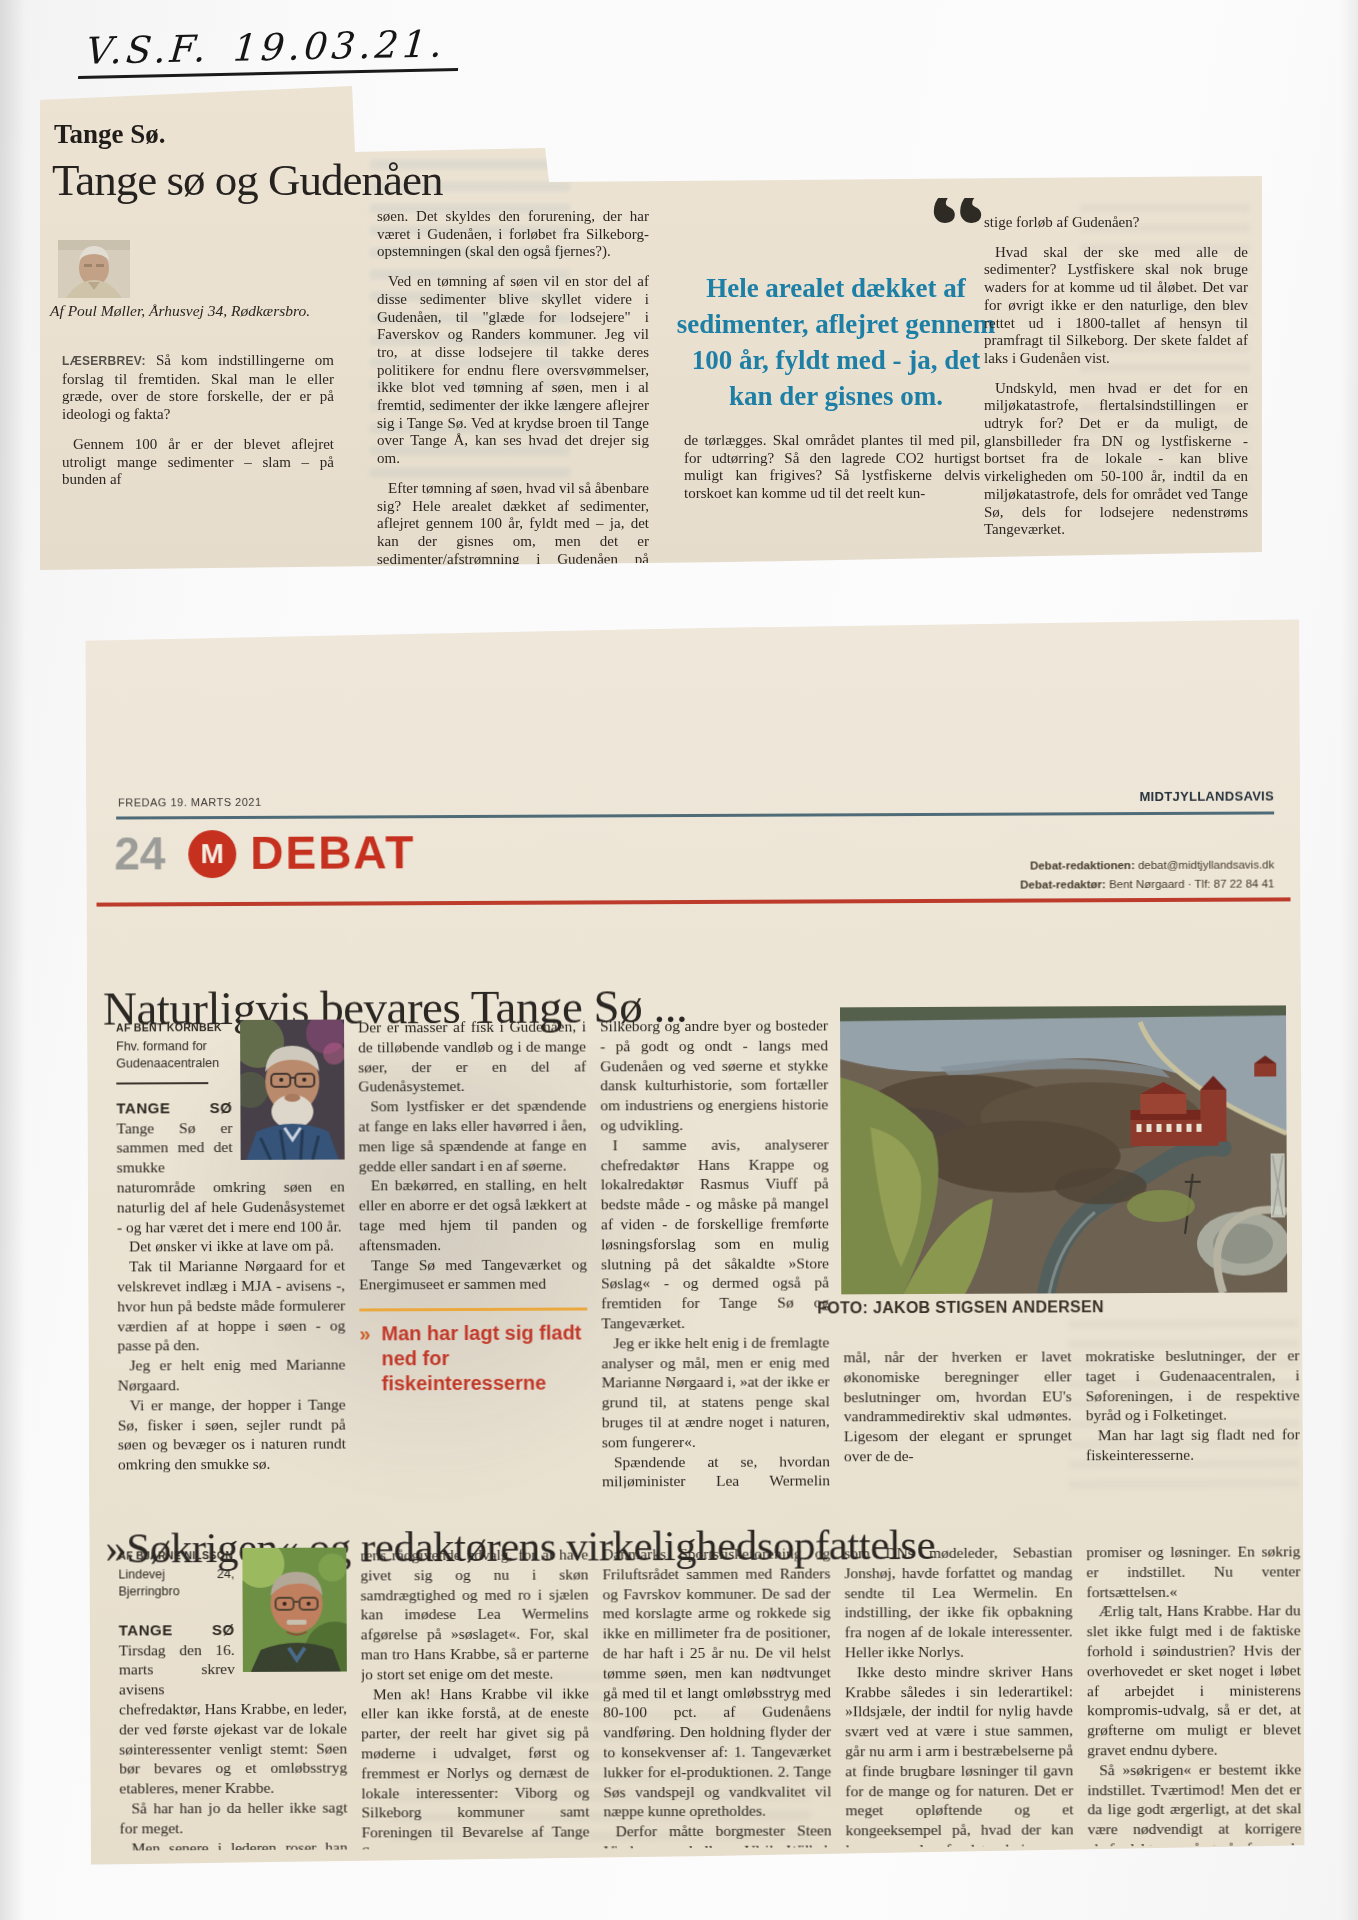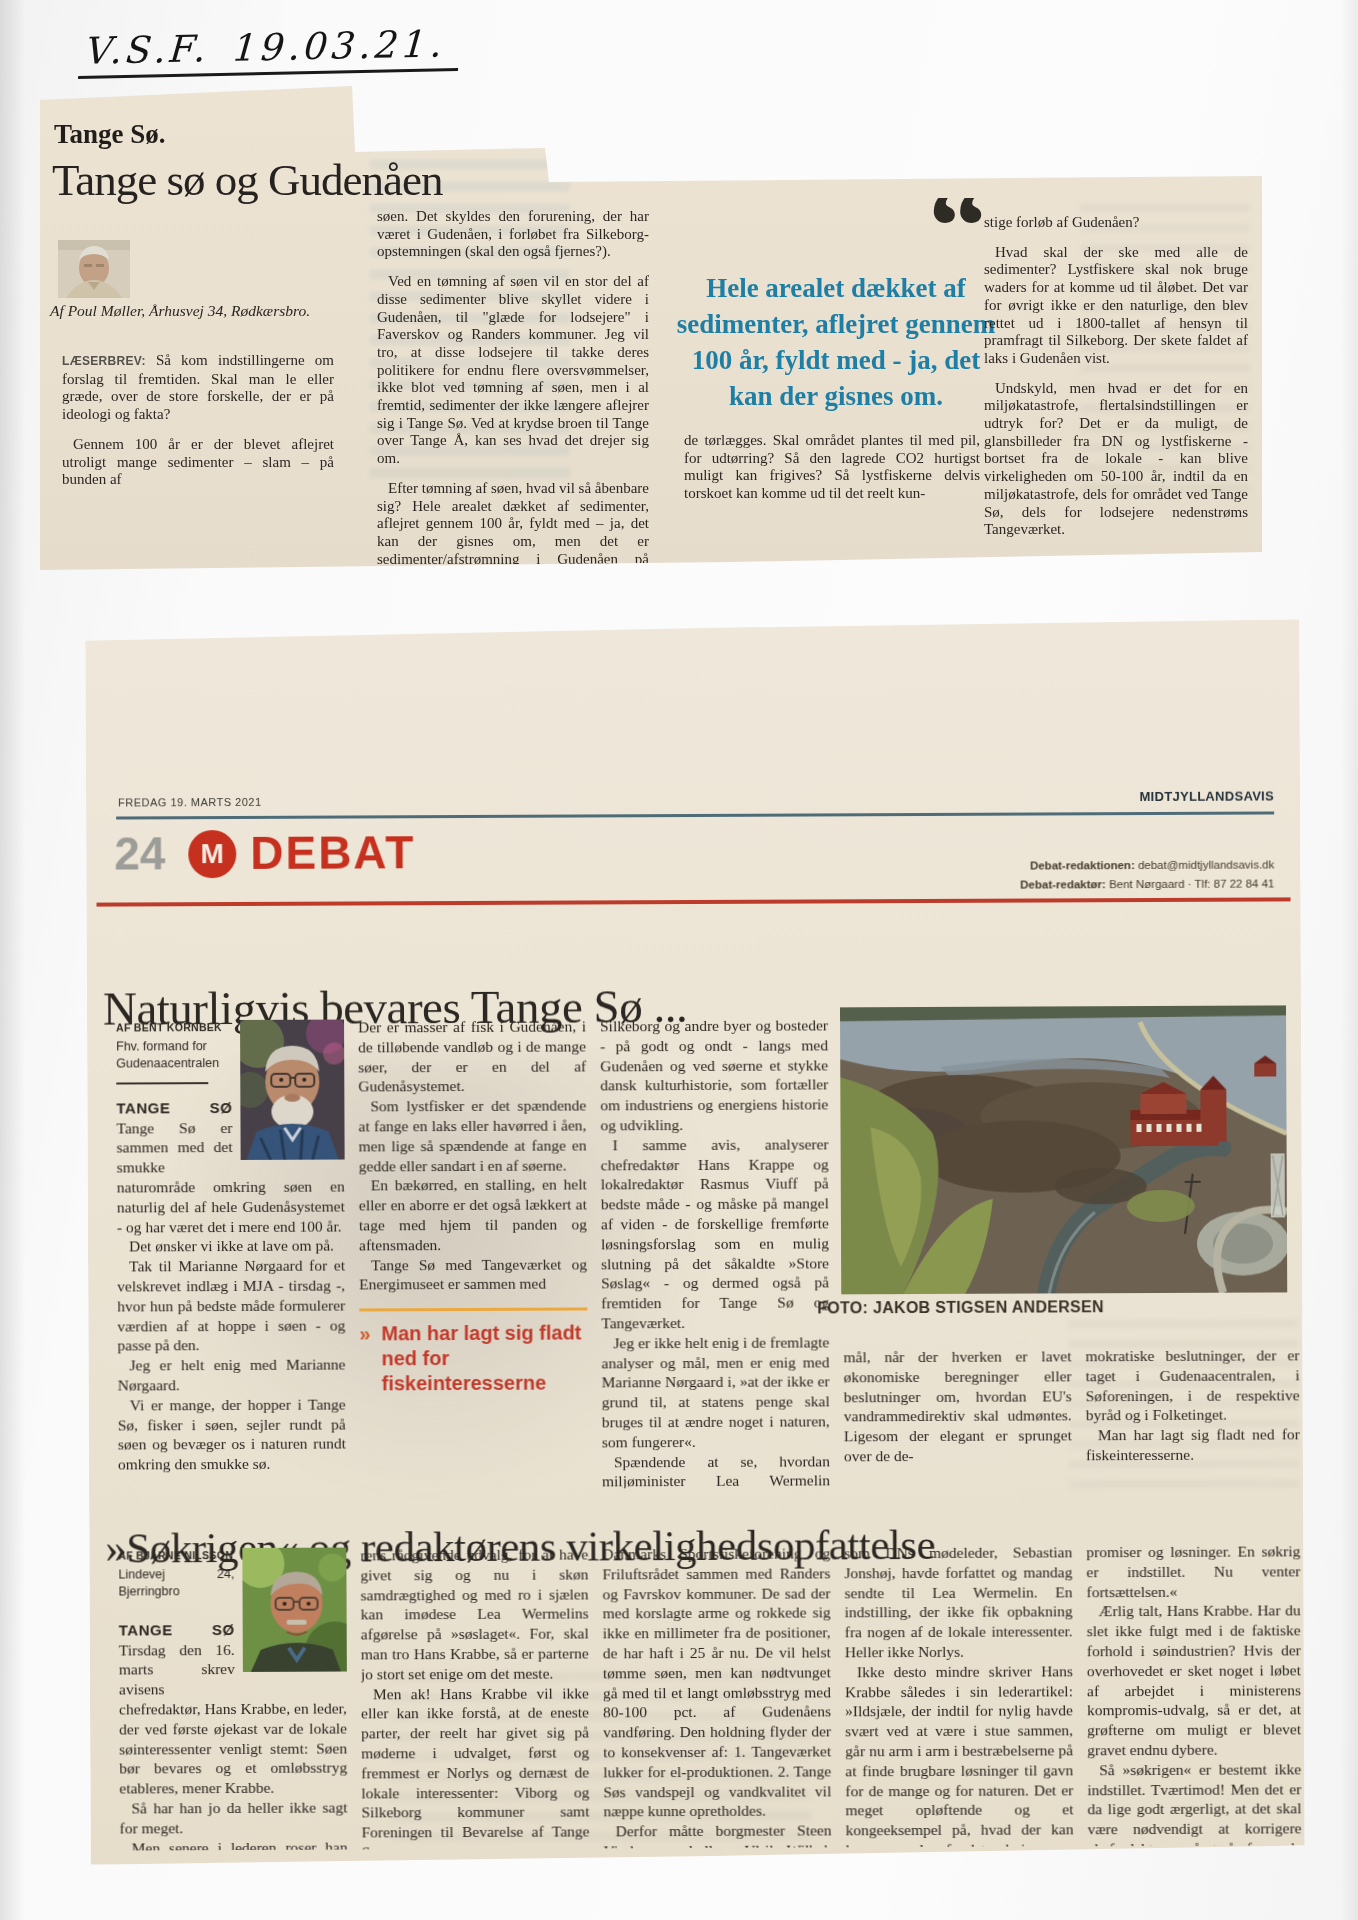--- a/index.html
+++ b/index.html
@@ -188,21 +188,21 @@
         <path d="M6,140 L16,112 Q52,96 88,112 L98,140 Z" fill="#36547a"></path>
         <path d="M20,118 L30,140 M40,110 L44,140 M62,110 L60,140 M78,116 L72,140" stroke="#243a55" stroke-width="3" fill="none"></path>
         <path d="M44,108 L52,120 L60,108" fill="none" stroke="#c9d2dd" stroke-width="3"></path>
       </svg>
       <div class="byname">AF BENT KORNBEK</div>
       <div class="byrole">Fhv. formand for</div>
       <div class="byrole">Gudenaacentralen</div>
       <div class="byrule"></div>
       <p class="noind"><span class="leadtag">TANGE SØ</span> <span>Tange Sø er sammen med det smukke naturområde omkring søen en naturlig del af hele Gudenåsystemet - og har været det i mere end 100 år.</span></p>
       <p>Det ønsker vi ikke at lave om på.</p>
-      <p>Tak til Marianne Nørgaard for et velskrevet indlæg i MJA - tirsdag -, hvor hun på bedste måde formulerer værdien af at hoppe i søen - og passe på den.</p>
+      <p>Tak til Marianne Nørgaard for et velskrevet indlæg i MJA - avisens -, hvor hun på bedste måde formulerer værdien af at hoppe i søen - og passe på den.</p>
       <p>Jeg er helt enig med Marianne Nørgaard.</p>
       <p>Vi er mange, der hopper i Tange Sø, fisker i søen, sejler rundt på søen og bevæger os i naturen rundt omkring den smukke sø.</p>
     </div>
 
     <div class="col a1c c-2">
       <p class="noind">Der er masser af fisk i Gudenåen, i de tilløbende vandløb og i de mange søer, der er en del af Gudenåsystemet.</p>
       <p>Som lystfisker er det spændende at fange en laks eller havørred i åen, men lige så spændende at fange en gedde eller sandart i en af søerne.</p>
       <p>En bækørred, en stalling, en helt eller en aborre er det også lækkert at tage med hjem til panden og aftensmaden.</p>
       <p>T​ange Sø med Tangeværket og Energimuseet er sammen med</p>
       <div class="pullred">

